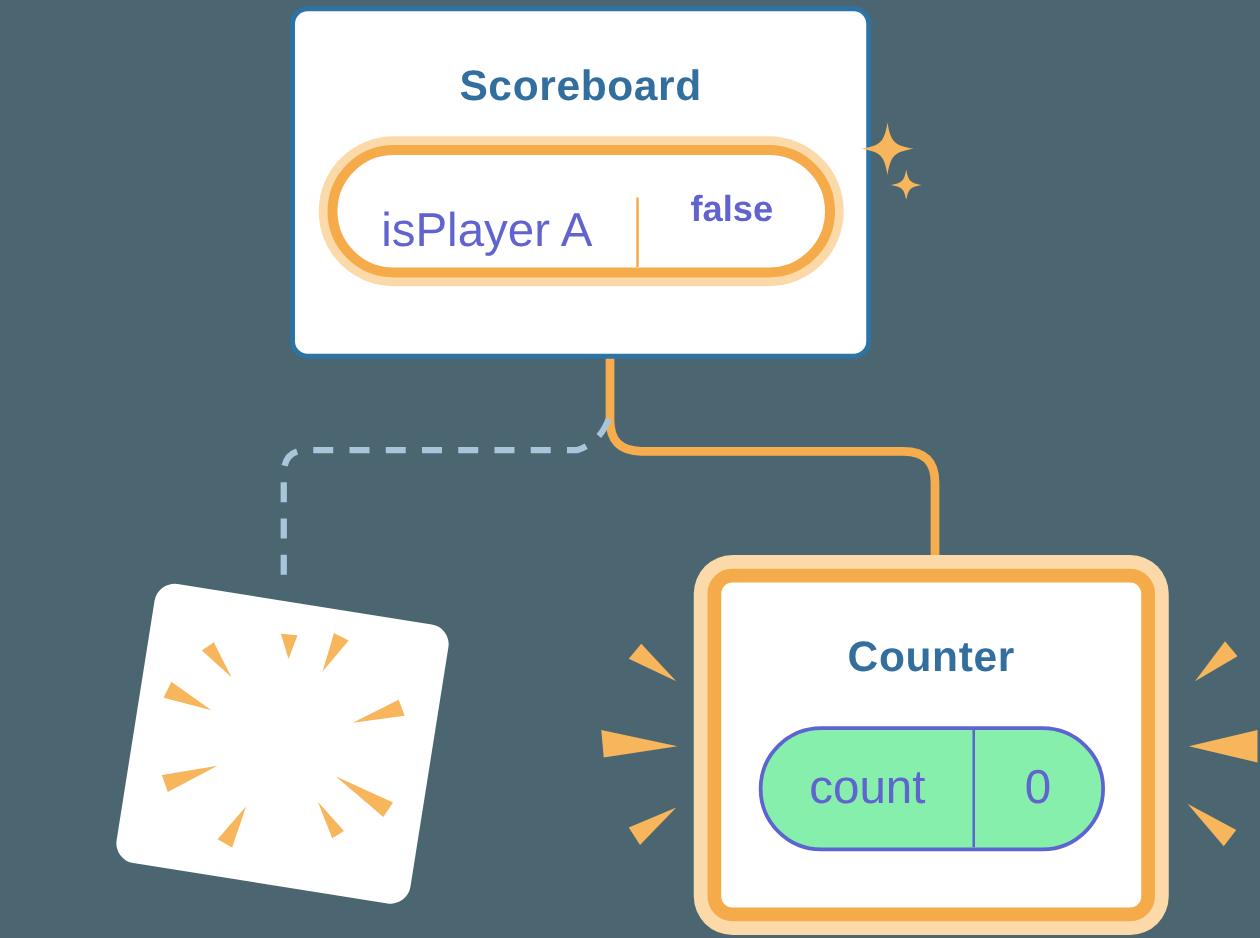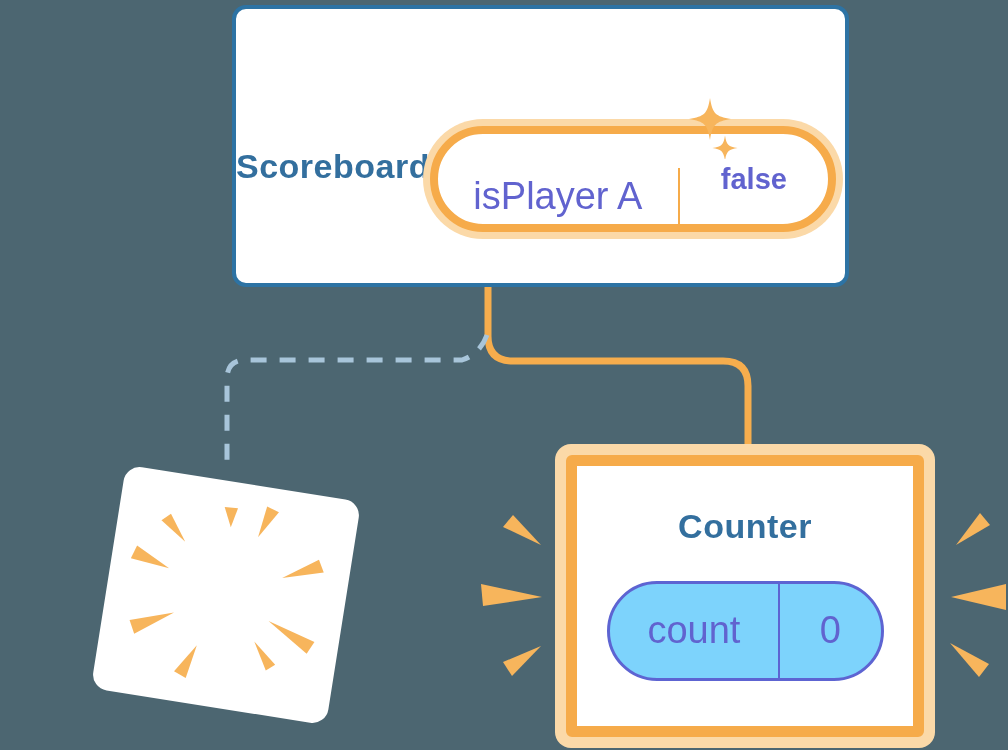--- a/index.html
+++ b/index.html
@@ -8,26 +8,26 @@
     background: var(--canvas-bg, #4c6671);
     font-family: "Liberation Sans", sans-serif;
     position: relative;
   }
   .stage { position: absolute; inset: 0; width: 1008px; height: 750px; }
 
   svg.underlay { position: absolute; left: 0; top: 0; z-index: 1; }
 
   
   .scoreboard-card {
-    position: absolute; left: 232px; top: 5px; width: 617px; height: 282px;
+    position: absolute; left: 232px; top: 5px; width: 465px; height: 282px;
     background: #ffffff;
     border: 4px solid var(--card-border-blue, #2d73a4);
     border-radius: 14px;
     z-index: 2;
-    display: flex; flex-direction: row; align-items: center;
+    display: flex; flex-direction: column; align-items: center;
     padding-top: 40px;
   }
   .card-title {
     font-size: 34px; font-weight: 600; letter-spacing: 0.5px;
     color: var(--title-blue, #336f9e);
     line-height: 1.2;
   }
   .score-pill {
     margin-top: 26px;
     width: 406px; height: 106px;
@@ -49,31 +49,31 @@
     font-size: 29px; font-weight: 700; color: var(--state-purple, #6163cf);
   }
   .sparkles { position: absolute; left: 440px; top: 70px; }
 
   
   .counter-card {
     position: absolute; left: 566px; top: 455px; width: 358px; height: 282px;
     background: #ffffff;
     border: 11px solid var(--orange, #f6ab4a);
     box-shadow: 0 0 0 11px var(--orange-light, #fbd9a8);
-    border-radius: 6px;
+    border-radius: 20px;
     z-index: 3;
     display: flex; flex-direction: column; align-items: center;
     padding-top: 40px;
   }
   .count-pill {
     margin-top: 34px;
     width: 277px; height: 100px;
     border: 3px solid var(--pill-purple-border, #5d64d2);
     border-radius: 60px;
-    background: #7dd3fc;
+    background: #86efac;
     display: flex; overflow: hidden;
   }
   .count-pill .pill-name {
     flex: 0 0 63%;
     display: flex; align-items: center; justify-content: center;
     border-right: 2px solid var(--pill-purple-border, #5d64d2);
     font-size: 38px; color: var(--state-purple, #6163cf);
   }
   .count-pill .pill-value {
     flex: 1 1 auto;

